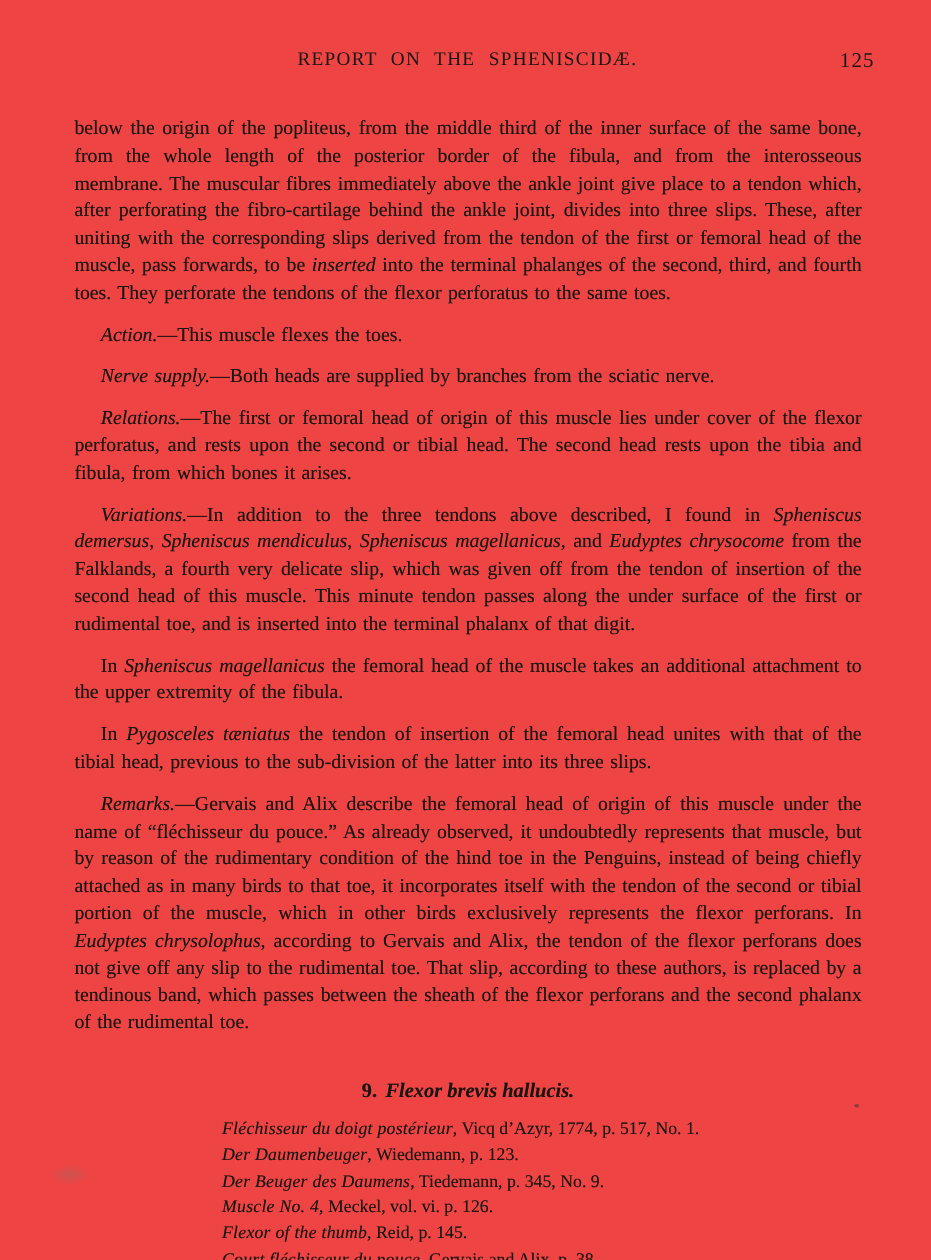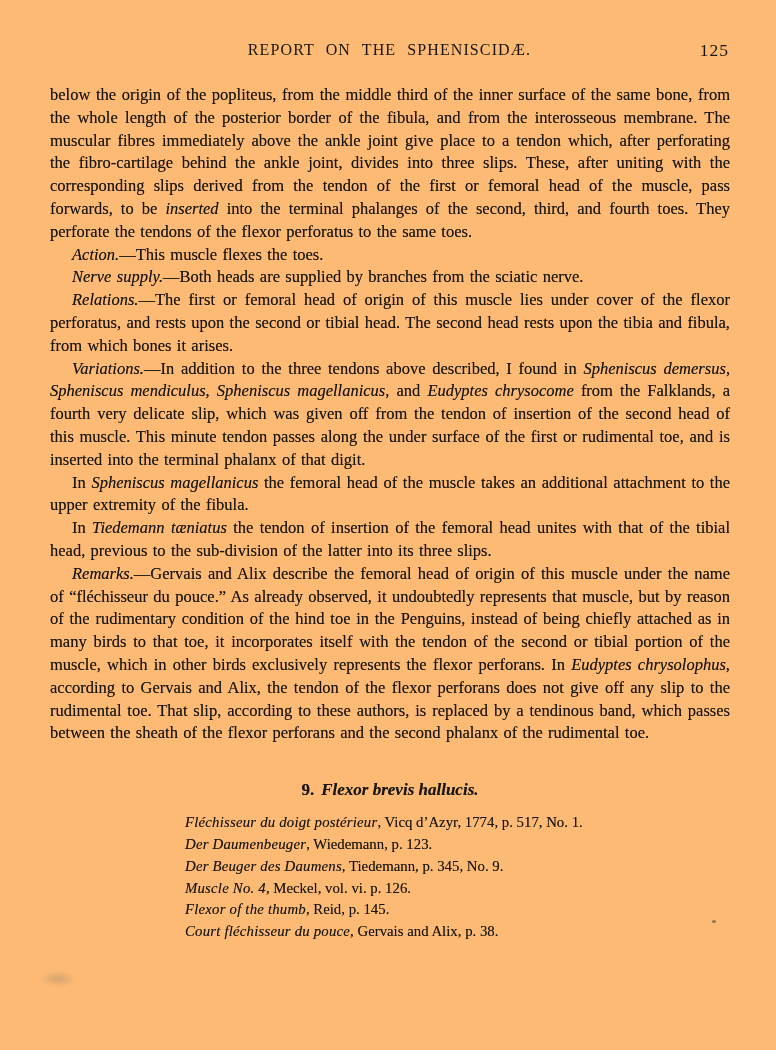--- a/index.html
+++ b/index.html
@@ -15,21 +15,21 @@
   
   .running-head{position:absolute;top:41px;left:50px;right:47px;height:22px;}
   .head-title{
     display:block;text-align:center;
     font-size:16px;letter-spacing:1.1px;word-spacing:6px;
   }
   .page-num{position:absolute;right:0;top:-1px;font-size:17.5px;letter-spacing:1px;}
   
   .content{position:absolute;top:84px;left:50px;width:680px;}
   .para{
-    margin:0;text-align:justify;
+    margin:12px;text-align:justify;
     font-size:16.5px;line-height:22.8px;word-spacing:1.2px;
     text-shadow:0 0 .4px rgba(24,21,18,.55);
   }
   .indent{text-indent:22px;}
   .it{font-style:italic;}
   
   .section-heading{
     margin:34px 0 0 0;text-align:center;font-weight:bold;
     font-size:17px;line-height:22px;
     text-shadow:0 0 .4px rgba(24,21,18,.55);
@@ -50,36 +50,36 @@
     filter:blur(1px);
   }
   .speck{
     position:absolute;left:712px;top:920px;width:4px;height:3px;border-radius:50%;
     background:rgba(60,55,50,.55);
   }
 </style>
 </head>
 <body style="background: rgb(251, 250, 247);">
 
-<div class="page" style="background: #fdba74; color: rgb(24, 21, 18);">
+<div class="page" style="background: #ef4444; color: rgb(24, 21, 18);">
 
   <header class="running-head">
     <span class="head-title">REPORT ON THE SPHENISCIDÆ.</span>
     <span class="page-num">125</span>
   </header>
 
   <main class="content">
     <div>
         <p class="para"><span>below the origin of the popliteus, from the middle third of the inner surface of the same bone, from the whole length of the posterior border of the fibula, and from the interosseous membrane. The muscular fibres immediately above the ankle joint give place to a tendon which, after perforating the fibro-cartilage behind the ankle joint, divides into three slips. These, after uniting with the corresponding slips derived from the tendon of the first or femoral head of the muscle, pass forwards, to be </span><span class="it">inserted</span><span> into the terminal phalanges of the second, third, and fourth toes. They perforate the tendons of the flexor perforatus to the same toes.</span></p>
         <p class="para indent"><span class="it">Action.</span><span>—This muscle flexes the toes.</span></p>
         <p class="para indent"><span class="it">Nerve supply.</span><span>—Both heads are supplied by branches from the sciatic nerve.</span></p>
         <p class="para indent"><span class="it">Relations.</span><span>—The first or femoral head of origin of this muscle lies under cover of the flexor perforatus, and rests upon the second or tibial head. The second head rests upon the tibia and fibula, from which bones it arises.</span></p>
         <p class="para indent"><span class="it">Variations.</span><span>—In addition to the three tendons above described, I found in </span><span class="it">Spheniscus demersus</span><span>, </span><span class="it">Spheniscus mendiculus</span><span>, </span><span class="it">Spheniscus magellanicus</span><span>, and </span><span class="it">Eudyptes chrysocome</span><span> from the Falklands, a fourth very delicate slip, which was given off from the tendon of insertion of the second head of this muscle. This minute tendon passes along the under surface of the first or rudimental toe, and is inserted into the terminal phalanx of that digit.</span></p>
         <p class="para indent"><span>In </span><span class="it">Spheniscus magellanicus</span><span> the femoral head of the muscle takes an additional attachment to the upper extremity of the fibula.</span></p>
-        <p class="para indent"><span>In </span><span class="it">Tiedemann tæniatus</span><span> the tendon of insertion of the femoral head unites with that of the tibial head, previous to the sub-division of the latter into its three slips.</span></p>
+        <p class="para indent"><span>In </span><span class="it">Pygosceles tæniatus</span><span> the tendon of insertion of the femoral head unites with that of the tibial head, previous to the sub-division of the latter into its three slips.</span></p>
         <p class="para indent"><span class="it">Remarks.</span><span>—Gervais and Alix describe the femoral head of origin of this muscle under the name of “fléchisseur du pouce.” As already observed, it undoubtedly represents that muscle, but by reason of the rudimentary condition of the hind toe in the Penguins, instead of being chiefly attached as in many birds to that toe, it incorporates itself with the tendon of the second or tibial portion of the muscle, which in other birds exclusively represents the flexor perforans. In </span><span class="it">Eudyptes chrysolophus</span><span>, according to Gervais and Alix, the tendon of the flexor perforans does not give off any slip to the rudimental toe. That slip, according to these authors, is replaced by a tendinous band, which passes between the sheath of the flexor perforans and the second phalanx of the rudimental toe.</span></p>
       </div>
 
     <h2 class="section-heading"><span class="sec-num">9.</span><span class="it">Flexor brevis hallucis.</span></h2>
 
     <div class="synonymy">
         <div class="syn-row"><span class="it">Fléchisseur du doigt postérieur</span><span>, Vicq d’Azyr, 1774, p. 517, No. 1.</span></div>
         <div class="syn-row"><span class="it">Der Daumenbeuger</span><span>, Wiedemann, p. 123.</span></div>
         <div class="syn-row"><span class="it">Der Beuger des Daumens</span><span>, Tiedemann, p. 345, No. 9.</span></div>
         <div class="syn-row"><span class="it">Muscle No. 4</span><span>, Meckel, vol. vi. p. 126.</span></div>

